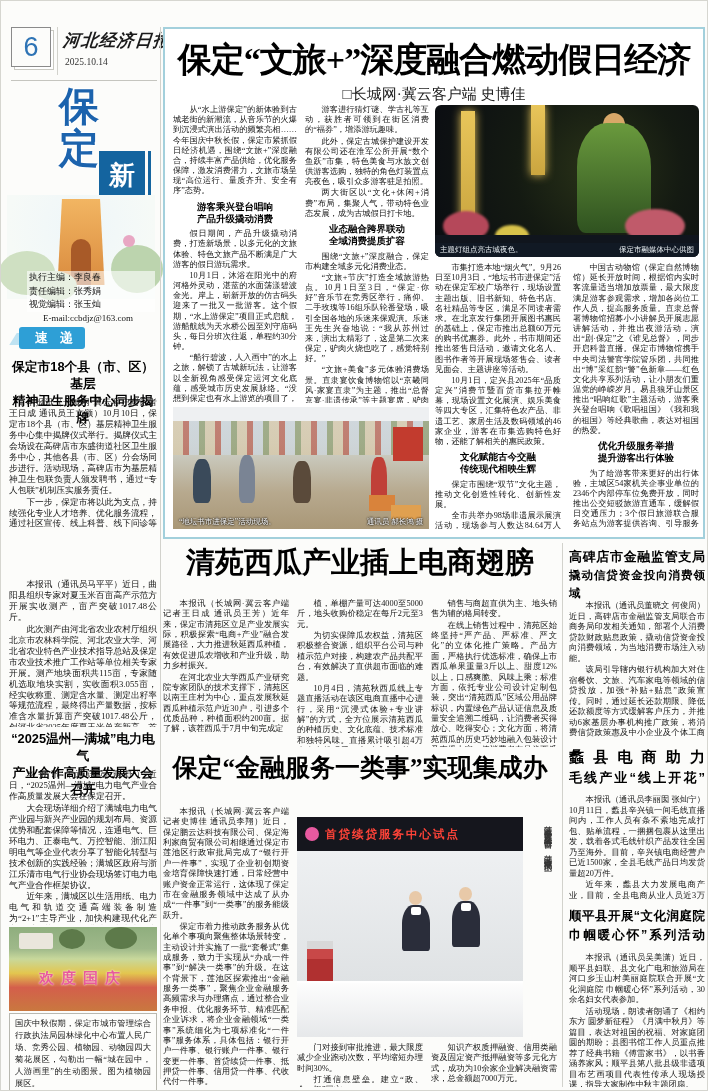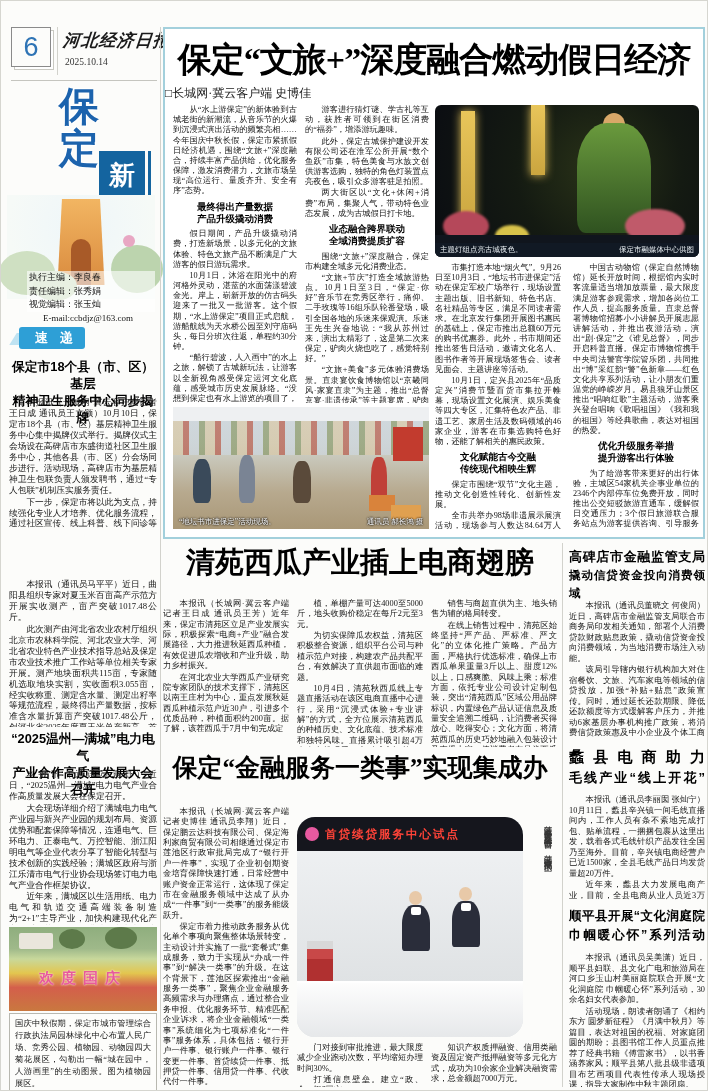--- a/index.html
+++ b/index.html
@@ -57,21 +57,21 @@
   .fp-tree{position:absolute;border-radius:50%;background:#5d7a4a;}
   #fp-text{position:absolute;left:0;top:42px;width:100%;text-align:center;color:#e85a9b;font-weight:900;
            font-size:15px;letter-spacing:7px;text-shadow:0 0 2px #fff;font-family:"Liberation Sans",sans-serif;}
   #festival-caption{left:8px;top:1012px;width:148px;border:1px solid #b8b8b0;padding:4px 5px;
                     font-size:8.3px;line-height:1.45;text-align:justify;background:#fdfdfb;}
   .cap-credit{text-indent:0;text-align:right;display:block;}
   
   #main-box{left:162px;top:26px;width:542px;height:512px;border:2px solid #a3d0dc;background:#fff;}
   #main-title{position:absolute;left:0;top:8px;width:100%;text-align:center;font-size:34px;font-weight:900;
               letter-spacing:-1px;color:#000;}
-  #main-byline{position:absolute;left:0;top:56px;width:100%;text-align:left;font-size:12px;color:#222;}
+  #main-byline{position:absolute;left:0;top:56px;width:100%;text-align:center;font-size:15px;color:#222;}
   .mcol{font-size:8.2px;line-height:1.24;}
   #m-col1{left:8px;top:76px;width:124px;height:298px;}
   #m-col2{left:140px;top:76px;width:124px;height:298px;}
   #m-col3{left:270px;top:234px;width:126px;height:266px;}
   #m-col4{left:408px;top:234px;width:126px;height:266px;}
   
   #photo-lantern{left:270px;top:76px;width:264px;height:152px;overflow:hidden;border-radius:6px;
       background:radial-gradient(circle at 62% 42%,#2a3318 0%,#141a12 45%,#0a0c12 100%);}
   .lp-pillar{position:absolute;width:14px;background:linear-gradient(#e8c55a,#caa53f);box-shadow:0 0 10px #e8c55a;}
   .lp-figure{position:absolute;left:142px;top:18px;width:74px;height:110px;border-radius:40% 40% 12% 12%;
@@ -96,21 +96,21 @@
   #wm-title{left:162px;top:542px;width:394px;text-align:center;font-size:29px;font-weight:900;color:#000;}
   .wcol{font-size:8.3px;line-height:1.25;}
   #w-col1{left:162px;top:598px;width:126px;height:148px;}
   #w-col2{left:296px;top:598px;width:126px;height:148px;}
   #w-col3{left:430px;top:598px;width:126px;height:148px;}
   
   #fin-title{left:162px;top:750px;width:394px;text-align:center;font-size:25px;font-weight:900;color:#000;}
   #f-col1{left:162px;top:806px;width:126px;height:282px;}
   #f-strip2{left:296px;top:1042px;width:126px;height:44px;}
   #f-strip3{left:430px;top:1042px;width:126px;height:44px;}
-  #photo-bank{left:296px;top:816px;width:226px;height:220px;overflow:hidden;background:#dfe3e6;border-radius:18px;}
+  #photo-bank{left:296px;top:816px;width:226px;height:220px;overflow:hidden;background:#dfe3e6;}
   .bk-led{position:absolute;left:0;top:0;width:100%;height:34px;background:#15161d;display:flex;align-items:center;}
   .bk-logo{width:14px;height:14px;border-radius:50%;background:#e85aa0;margin:0 6px 0 8px;flex:none;}
   .bk-ledtext{color:#ff4338;font-weight:bold;font-size:11.5px;letter-spacing:2px;
               font-family:"Liberation Sans",sans-serif;white-space:nowrap;}
   .bk-wall{position:absolute;left:0;top:34px;width:100%;height:132px;background:linear-gradient(#eef0f2,#dfe2e4);}
   .bk-counter{position:absolute;left:0;bottom:0;width:100%;height:54px;background:linear-gradient(#fdfdfd,#e6e8ea);border-top:2px solid #fff;}
   .bk-stand{position:absolute;left:10px;bottom:52px;width:26px;height:44px;background:#b03030;
             box-shadow:inset 0 8px 0 #d8d8d8,inset 0 18px 0 #c84848;}
   .bk-head{position:absolute;width:13px;height:14px;border-radius:50%;background:#e8c9a8;}
   .bk-body{position:absolute;width:28px;height:46px;border-radius:40% 40% 8% 8%;background:#2a2d3a;}
@@ -198,21 +198,21 @@
   </div>
 
   <div class="vline" style="left:159px;top:26px;height:1052px;"></div>
 
   <div id="main-box" class="abs">
     <div id="main-title">保定“文旅+”深度融合燃动假日经济</div>
     <div id="main-byline">□长城网·冀云客户端 史博佳</div>
 
     <div id="m-col1" class="abs mcol colflow">
         <p class="para">从“水上游保定”的新体验到古城老街的新潮流，从音乐节的火爆到沉浸式演出活动的频繁亮相……今年国庆中秋长假，保定市紧抓假日经济机遇，围绕“文旅+”深度融合，持续丰富产品供给，优化服务保障，激发消费潜力，文旅市场呈现“高位运行、量质齐升、安全有序”态势。</p>
-        <div class="subhead">最终得出产量数据
+        <div class="subhead">游客乘兴登台唱响
 产品升级撬动消费</div>
         <p class="para">假日期间，产品升级撬动消费，打造新场景，以多元化的文旅体验、特色文旅产品不断满足广大游客的假日游玩需求。</p>
         <p class="para">10月1日，沐浴在阳光中的府河格外灵动，湛蓝的水面荡漾碧波金光。岸上，崭新开放的仿古码头迎来了一批又一批游客。这个假期，“水上游保定”项目正式启航，游船航线为天水桥公园至刘守庙码头，每日分班次往返，单程约30分钟。</p>
         <p class="para">“船行碧波，人入画中”的水上之旅，解锁了古城新玩法，让游客以全新视角感受保定运河文化底蕴，感受城市历史发展脉络。“没想到保定也有水上游览的项目了，两岸的风景非常美，还可以了解保定航运的历史，真的是惊喜。”游客韩女士说道。</p>
       </div>
     <div id="m-col2" class="abs mcol colflow">
         <p class="para">游客进行猜灯谜、学古礼等互动，获胜者可领到在街区消费的“福券”，增添游玩趣味。</p>
         <p class="para">此外，保定古城保护建设开发有限公司还在淮军公所开展“数个鱼跃”市集，特色美食与水族文创供游客选购，独特的角色灯装置点亮夜色，吸引众多游客驻足拍照。</p>
         <p class="para">两大街区以“文化+休闲+消费”布局，集聚人气，带动特色业态发展，成为古城假日打卡地。</p>
         <div class="subhead">业态融合跨界联动

